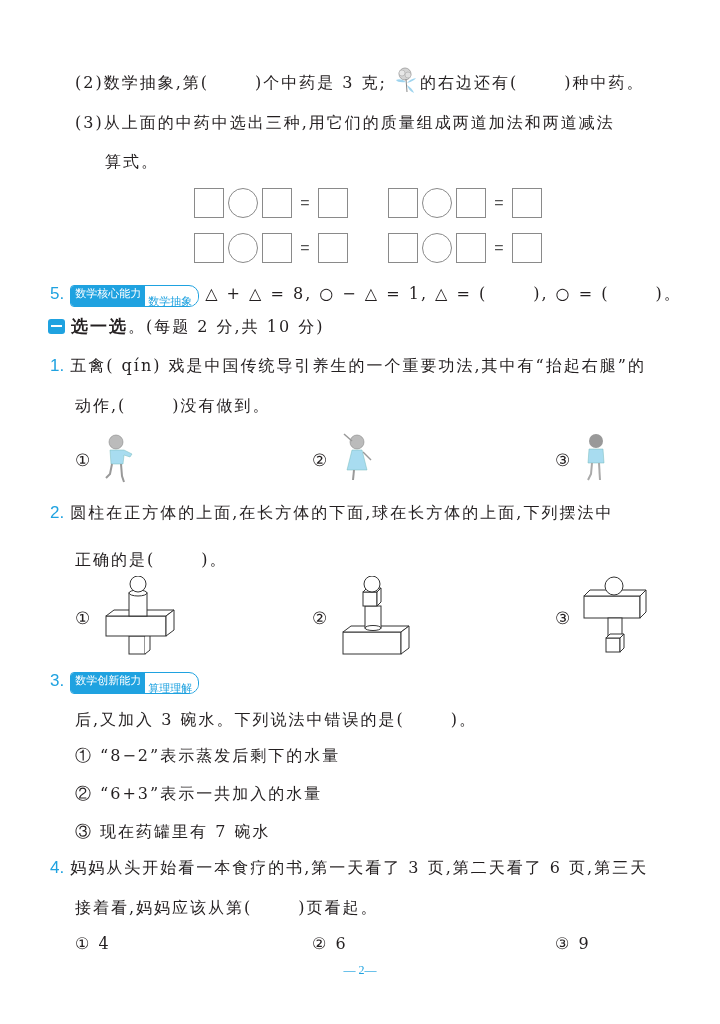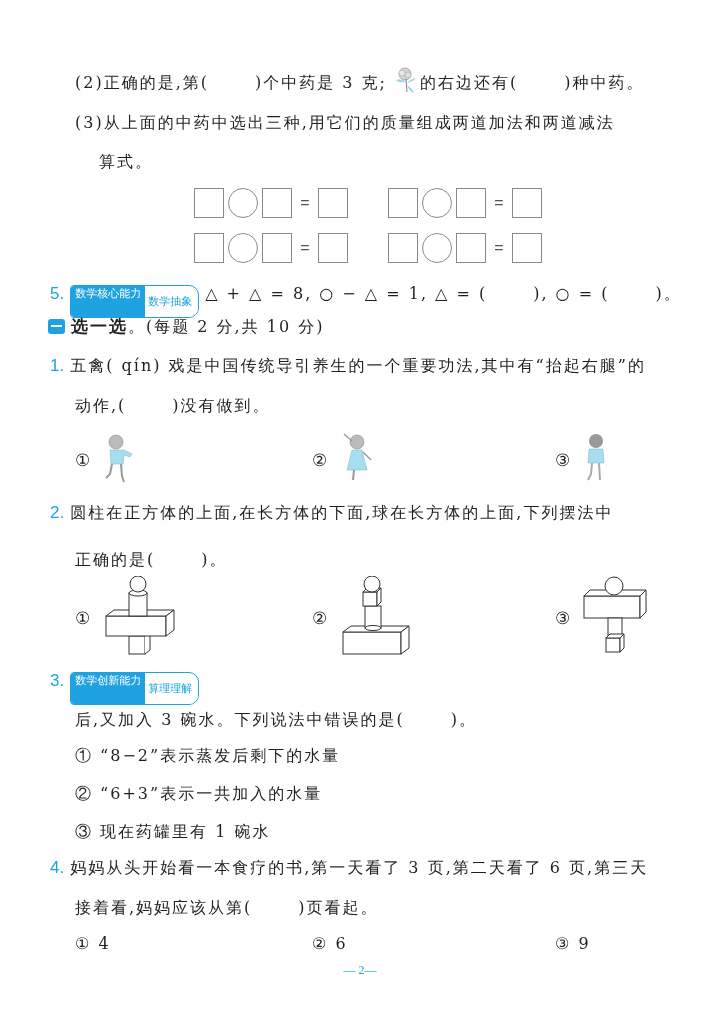--- a/index.html
+++ b/index.html
@@ -1,56 +1,56 @@
 <!DOCTYPE html>
 <html><head>
 <meta charset="utf-8">
 <style>
   * { box-sizing: border-box; margin: 0; padding: 0; }
   html, body { width: 720px; height: 1024px; background: #ffffff; overflow: hidden; }
   body { position: relative; font-family: "DejaVu Serif", "Liberation Serif", serif; color: #231f20; font-size: 16px; }
   .line { position: absolute; white-space: nowrap; letter-spacing: 2px; line-height: 22px; }
   .qnum { color: #1fa2e0; font-family: "Liberation Sans", "DejaVu Sans", sans-serif; font-size: 17px; margin-right: 6px; letter-spacing: 0; }
   .blank { display: inline-block; width: 46px; }
-  .badge { display: inline-flex; align-items: stretch; height: 33px; border: 1.5px solid #1fa2e0; border-radius: 4px 10px 10px 4px; overflow: hidden; font-family: "DejaVu Sans", "Liberation Sans", sans-serif; font-size: 11px; letter-spacing: 0; vertical-align: 2px; margin-right: 6px; }
+  .badge { display: inline-flex; align-items: stretch; height: 22px; border: 1.5px solid #1fa2e0; border-radius: 4px 10px 10px 4px; overflow: hidden; font-family: "DejaVu Sans", "Liberation Sans", sans-serif; font-size: 11px; letter-spacing: 0; vertical-align: 2px; margin-right: 6px; }
   .badge .b1 { background: #1fa2e0; color: #fff; padding: 0 4px; line-height: 16px; }
   .badge .b2 { background: #fff; color: #1fa2e0; padding: 0 6px 0 3px; line-height: 16px; margin-top: 8px; }
   .sec-icon { display: inline-block; width: 17px; height: 15px; background: #1fa2e0; border-radius: 3px; position: relative; vertical-align: -2px; margin-right: 6px; }
   .sec-icon::after { content: ""; position: absolute; left: 3px; right: 3px; top: 6px; height: 2px; background: #fff; }
   .sec-title { font-family: Liberation Mono, monospace; font-weight: bold; font-size: 17px; }
   .eq-row { position: absolute; display: flex; align-items: center; gap: 4px; }
   .sq { width: 30px; height: 30px; border: 1.5px solid #8a8a8a; }
   .cir { width: 30px; height: 30px; border: 1.5px solid #8a8a8a; border-radius: 50%; }
   .eqs { font-family: "Liberation Sans", sans-serif; color: #555; font-size: 16px; width: 18px; text-align: center; }
   .opt { position: absolute; display: flex; align-items: center; gap: 12px; }
   .circnum { font-size: 17px; }
   .pageno { position: absolute; left: 0; right: 0; top: 963px; text-align: center; color: #1fa2e0; font-size: 12px; font-family: "Liberation Serif", serif; }
 </style>
 </head>
 <body>
 
 <div class="line" style="left:75px; top:66px;">
-  <span>(2)</span><span>正确的是,第(</span><span class="blank"></span><span>)个中药是 3 克;</span>
+  <span>(2)</span><span>数学抽象,第(</span><span class="blank"></span><span>)个中药是 3 克;</span>
   <span style="display:inline-block;width:26px;height:26px;vertical-align:-6px;">
     <svg width="26" height="28" viewBox="0 0 26 28">
       <circle cx="11" cy="8" r="6" fill="#d4d4d4" stroke="#999" stroke-width="0.8"></circle>
       <circle cx="8" cy="7" r="3" fill="#e8e8e8" stroke="#aaa" stroke-width="0.6"></circle>
       <circle cx="14" cy="9" r="3" fill="#e0e0e0" stroke="#aaa" stroke-width="0.6"></circle>
       <path d="M12 13 L13 26" stroke="#888" stroke-width="1"></path>
       <path d="M12 16 Q4 17 2 14 Q7 12 12 16Z" fill="#9fd4ee"></path>
       <path d="M13 17 Q20 15 22 12 Q16 13 13 17Z" fill="#9fd4ee"></path>
       <path d="M13 19 Q18 22 20 27 Q14 24 13 19Z" fill="#9fd4ee"></path>
     </svg>
   </span><span>的右边还有(</span><span class="blank"></span><span>)种中药。</span>
 </div>
 
 <div class="line" style="left:75px; top:112px;">
   <span>(3)</span><span>从上面的中药中选出三种,用它们的质量组成两道加法和两道减法</span>
 </div>
-<div class="line" style="left:99px; top:151px;">算式。</div>
+<div class="line" style="left:105px; top:151px;">算式。</div>
 
 <div class="eq-row" style="left:194px; top:188px;">
   <div class="sq"></div>
     <div class="cir"></div>
     <div class="sq"></div>
     <span class="eqs">=</span>
     <div class="sq"></div>
 </div>
 <div class="eq-row" style="left:388px; top:188px;">
   <div class="sq"></div>
@@ -184,21 +184,21 @@
 <div class="line" style="left:75px; top:709px;">
   <span>后,又加入 3 碗水。下列说法中错误的是(</span><span class="blank"></span><span>)。</span>
 </div>
 <div class="line" style="left:75px; top:745px;">
   <span>①</span> <span>“8−2”表示蒸发后剩下的水量</span>
 </div>
 <div class="line" style="left:75px; top:783px;">
   <span>②</span> <span>“6+3”表示一共加入的水量</span>
 </div>
 <div class="line" style="left:75px; top:821px;">
-  <span>③</span> <span>现在药罐里有 1 碗水</span>
+  <span>③</span> <span>现在药罐里有 7 碗水</span>
 </div>
 
 <div class="line" style="left:50px; top:857px;">
   <span class="qnum">4.</span><span>妈妈从头开始看一本食疗的书,第一天看了 3 页,第二天看了 6 页,第三天</span>
 </div>
 <div class="line" style="left:75px; top:897px;">
   <span>接着看,妈妈应该从第(</span><span class="blank"></span><span>)页看起。</span>
 </div>
 <div class="line" style="left:75px; top:933px;">
   <span>①</span> <span>4</span>

